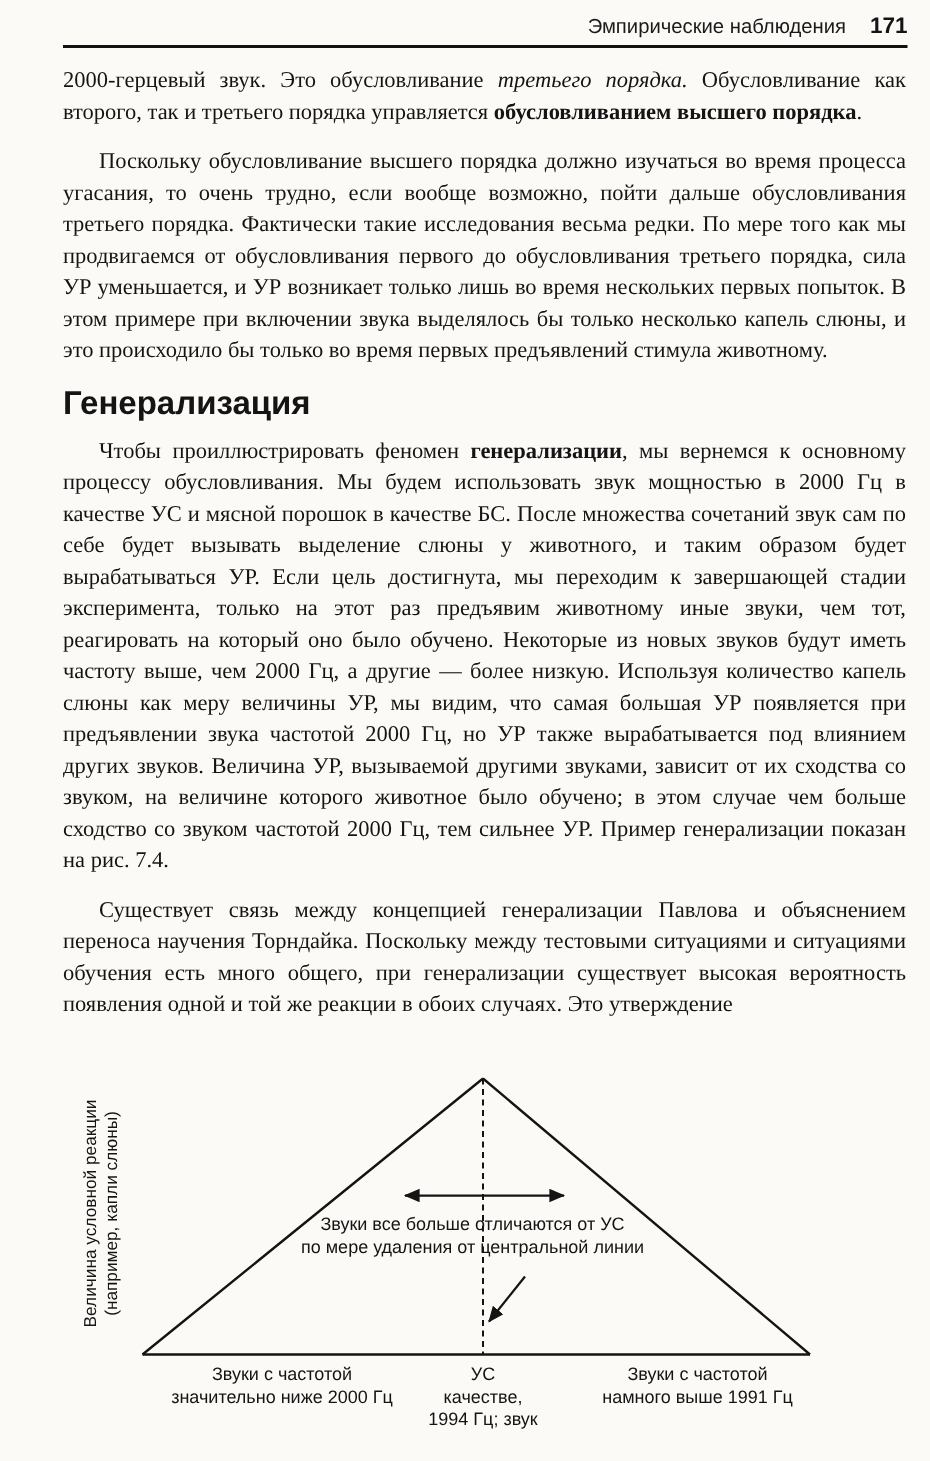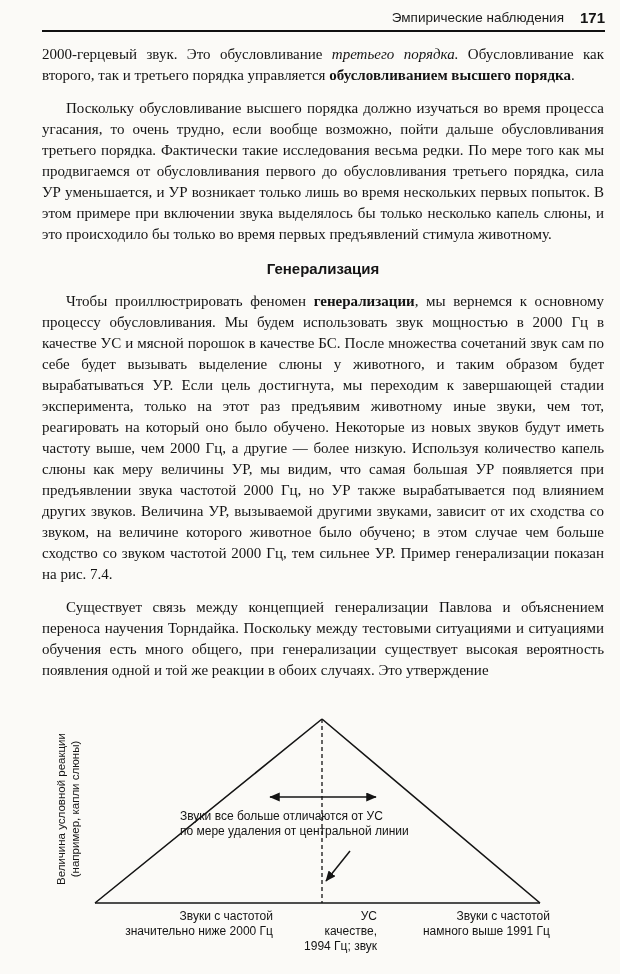--- a/index.html
+++ b/index.html
@@ -33,23 +33,22 @@
   .body-text {
     padding: 0 16px 0 42px;
     font-size: 15px;
     line-height: 21px;
     text-align: justify;
   }
   .body-text p { text-indent: 24px; margin-top: 12px; }
   .body-text p.noindent { text-indent: 0; }
   .body-text h2 {
     font-family: "Liberation Sans", sans-serif;
-    font-size: 15px;
+    font-size: 22px;
     font-weight: bold;
-    text-align: center;
     text-indent: 0;
     margin: 13px 0 10px 0;
   }
   
   .figure {
     position: relative;
     margin: 24px 0 0 28px;
     width: 564px;
     height: 252px;
     font-family: "Liberation Sans", sans-serif;
@@ -60,30 +59,31 @@
     left: 40px;
     top: 104px;
     transform: translate(-50%, -50%) rotate(-90deg);
     white-space: nowrap;
     text-align: center;
     font-size: 11.5px;
     line-height: 14px;
   }
   .annotation {
     position: absolute;
-    left: 152px;
+    left: 162px;
     top: 104px;
     width: 250px;
+    text-align: center;
     font-size: 12px;
     line-height: 15px;
   }
   .x-label {
     position: absolute;
     top: 204px;
-    text-align: right;
+    text-align: center;
     font-size: 12px;
     line-height: 15px;
   }
   .xl-left   { left: 75px;  width: 170px; }
   .xl-center { left: 239px; width: 110px; }
   .xl-right  { left: 352px; width: 170px; }
   
   .caption {
     margin: 14px 56px 0 56px;
     text-align: center;

